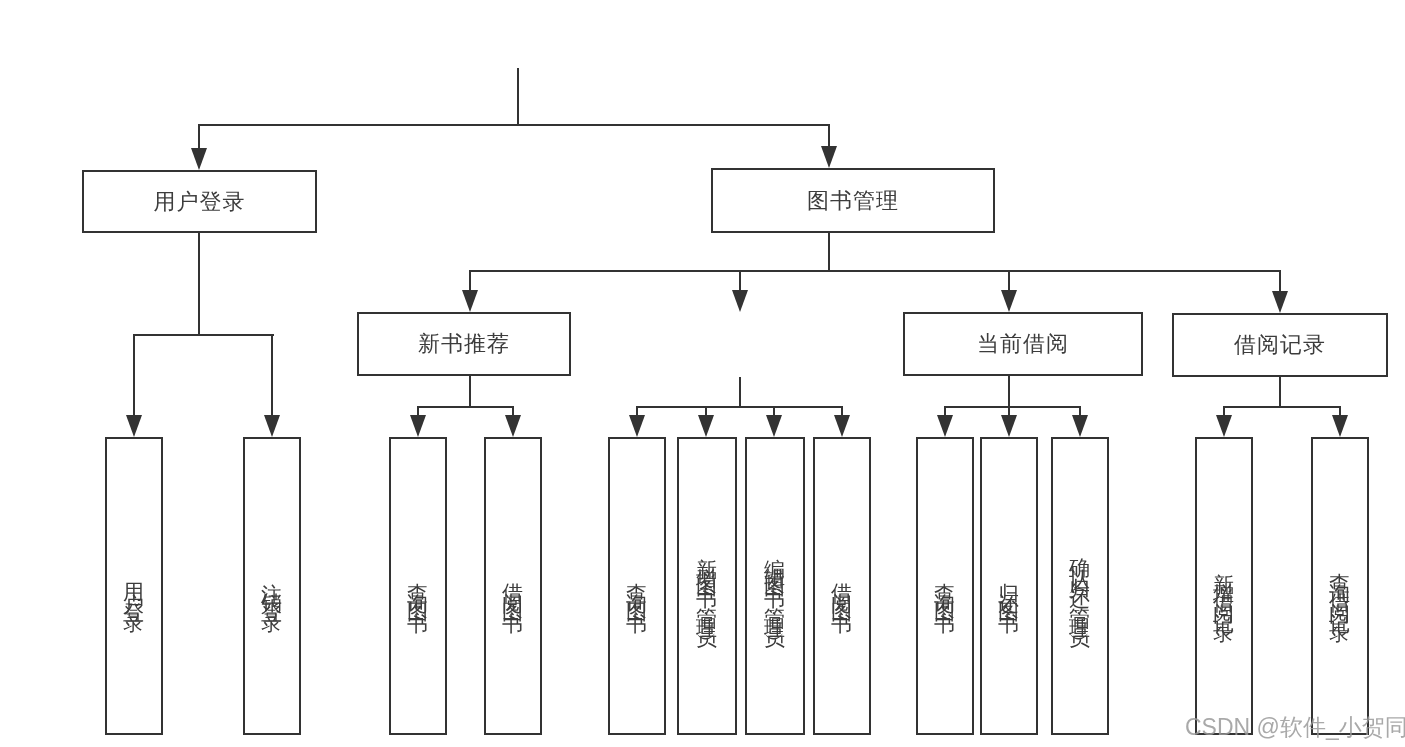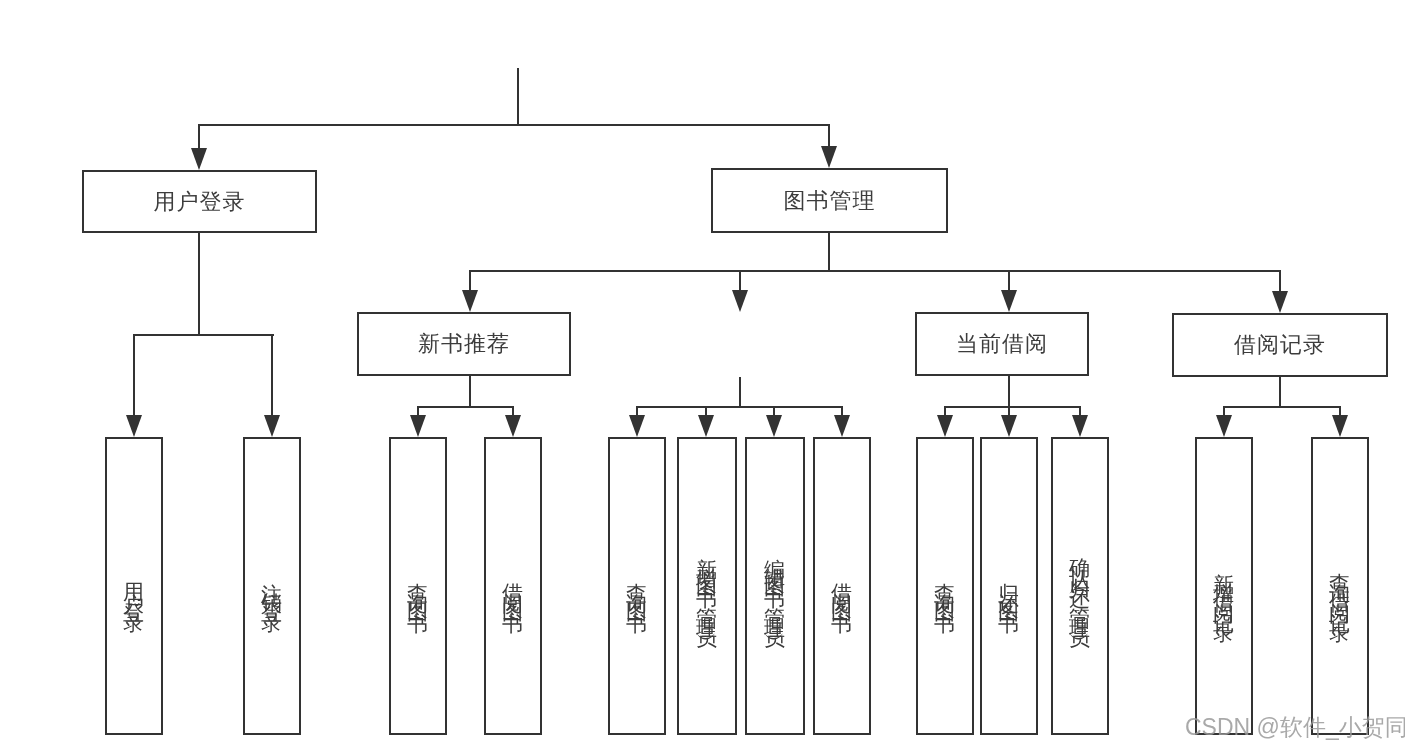--- a/index.html
+++ b/index.html
@@ -41,21 +41,21 @@
   <div class="vl" style="left:517px;top:68px;height:58px;"></div>
   <div class="hl" style="left:198px;top:124px;width:632px;"></div>
   <div class="vl" style="left:198px;top:124px;height:28px;"></div>
   <div class="ar" style="left:191px;top:148px;"></div>
   <div class="vl" style="left:828px;top:124px;height:26px;"></div>
   <div class="ar" style="left:821px;top:146px;"></div>
 
   <div class="node" style="left:82px;top:170px;width:235px;height:63px;">
     <span>用户登录</span>
   </div>
-  <div class="node" style="left:711px;top:168px;width:237px;height:65px;">
+  <div class="node" style="left:711px;top:168px;width:284px;height:65px;">
     <span>图书管理</span>
   </div>
 
   <div class="vl" style="left:198px;top:233px;height:103px;"></div>
   <div class="hl" style="left:133px;top:334px;width:141px;"></div>
   <div class="vl" style="left:133px;top:334px;height:83px;"></div>
   <div class="ar" style="left:126px;top:415px;"></div>
   <div class="vl" style="left:271px;top:334px;height:83px;"></div>
   <div class="ar" style="left:264px;top:415px;"></div>
 
@@ -66,21 +66,21 @@
   <div class="vl" style="left:739px;top:270px;height:22px;"></div>
   <div class="ar" style="left:732px;top:290px;"></div>
   <div class="vl" style="left:1008px;top:270px;height:22px;"></div>
   <div class="ar" style="left:1001px;top:290px;"></div>
   <div class="vl" style="left:1279px;top:270px;height:22px;"></div>
   <div class="ar" style="left:1272px;top:291px;"></div>
 
   <div class="node" style="left:357px;top:312px;width:214px;height:64px;">
     <span>新书推荐</span>
   </div>
-  <div class="node" style="left:903px;top:312px;width:174px;height:64px;margin-left:12px;">
+  <div class="node" style="left:903px;top:312px;width:240px;height:64px;">
     <span>当前借阅</span>
   </div>
   <div class="node" style="left:1172px;top:313px;width:216px;height:64px;">
     <span>借阅记录</span>
   </div>
 
   <div class="vl" style="left:469px;top:376px;height:32px;"></div>
   <div class="hl" style="left:417px;top:406px;width:97px;"></div>
   <div class="vl" style="left:417px;top:406px;height:10px;"></div>
   <div class="ar" style="left:410px;top:415px;"></div>

